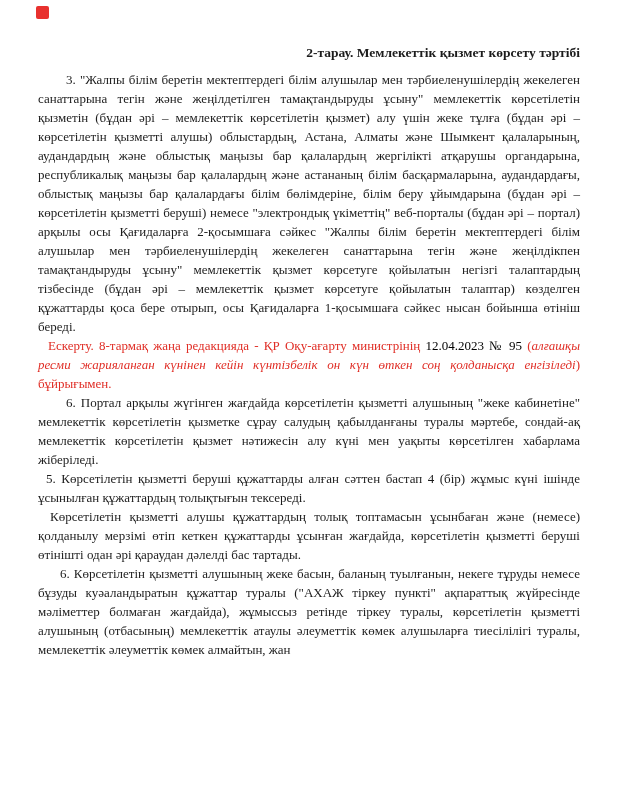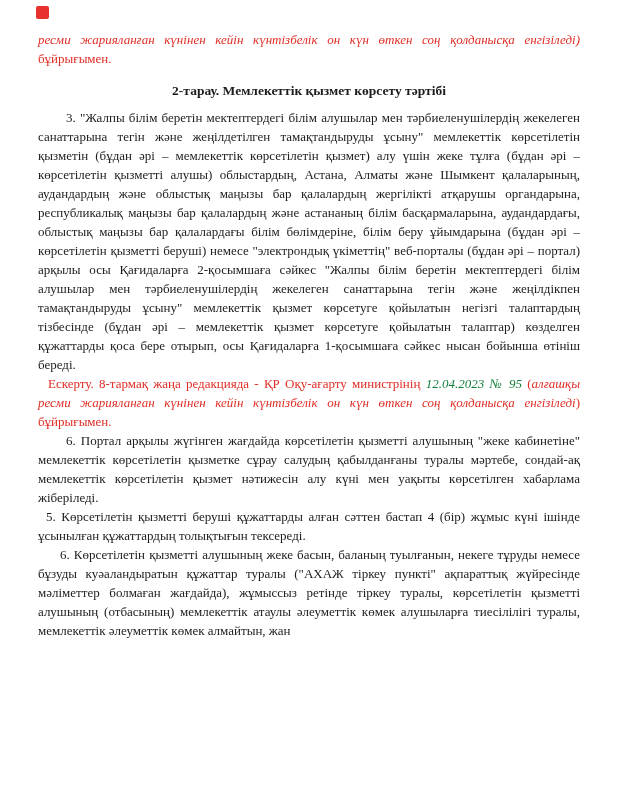--- a/index.html
+++ b/index.html
@@ -29,51 +29,51 @@
     font-size: 13px;
     line-height: 19px;
     text-align: justify;
   }
   .content p { margin: 0; padding: 0; }
   .heading {
     font-weight: bold;
     font-size: 13.5px;
     line-height: 19px;
     margin: 13px 0 8px 0 !important;
-    text-align: center;
+    text-align: right;
   }
   .red  { color: #e02e26; }
   .dark { color: #1c1c1c; }
   .it   { font-style: italic; }
   .ind28 { text-indent: 28px; }
   .ind22 { text-indent: 22px; }
   .ind12 { text-indent: 12px; }
   .ind10 { text-indent: 10px; }
   .ind8  { text-indent: 8px; }
-  .link { text-decoration: none; color: #15803d; font-style: italic; }
+  .link { text-decoration: none; color: #000000; }
 </style>
 </head>
 <body>
 
 <div class="page">
 
   <div class="red-marker"></div>
 
   <div class="content">
 
-    <p class="red"><span class="it">ресми жарияланған күнінен кейін күнтізбелік он күн өткен соң қолданысқа енгізіледі)</span><span> бұйрығымен.</span></p>
 
     <p class="heading">2-тарау. Мемлекеттік қызмет көрсету тәртібі</p>
 
     <p class="ind28">3. "Жалпы білім беретін мектептердегі білім алушылар мен тәрбиеленушілердің жекелеген санаттарына тегін және жеңілдетілген тамақтандыруды ұсыну" мемлекеттік көрсетілетін қызметін (бұдан әрі – мемлекеттік көрсетілетін қызмет) алу үшін жеке тұлға (бұдан әрі – көрсетілетін қызметті алушы) облыстардың, Астана, Алматы және Шымкент қалаларының, аудандардың және облыстық маңызы бар қалалардың жергілікті атқарушы органдарына, республикалық маңызы бар қалалардың және астананың білім басқармаларына, аудандардағы, облыстық маңызы бар қалалардағы білім бөлімдеріне, білім беру ұйымдарына (бұдан әрі – көрсетілетін қызметті беруші) немесе "электрондық үкіметтің" веб-порталы (бұдан әрі – портал) арқылы осы Қағидаларға 2-қосымшаға сәйкес "Жалпы білім беретін мектептердегі білім алушылар мен тәрбиеленушілердің жекелеген санаттарына тегін және жеңілдікпен тамақтандыруды ұсыну" мемлекеттік қызмет көрсетуге қойылатын негізгі талаптардың тізбесінде (бұдан әрі – мемлекеттік қызмет көрсетуге қойылатын талаптар) көзделген құжаттарды қоса бере отырып, осы Қағидаларға 1-қосымшаға сәйкес нысан бойынша өтініш береді.</p>
 
     <p class="red ind10"><span>Ескерту. 8-тармақ жаңа редакцияда - ҚР Оқу-ағарту министрінің </span><span class="dark link">12.04.2023 № 95</span><span> (</span><span class="it">алғашқы ресми жарияланған күнінен кейін күнтізбелік он күн өткен соң қолданысқа енгізіледі</span><span>) бұйрығымен.</span></p>
 
     <p class="ind28">6. Портал арқылы жүгінген жағдайда көрсетілетін қызметті алушының "жеке кабинетіне" мемлекеттік көрсетілетін қызметке сұрау салудың қабылданғаны туралы мәртебе, сондай-ақ мемлекеттік көрсетілетін қызмет нәтижесін алу күні мен уақыты көрсетілген хабарлама жіберіледі.</p>
 
     <p class="ind8">5. Көрсетілетін қызметті беруші құжаттарды алған сәттен бастап 4 (бір) жұмыс күні ішінде ұсынылған құжаттардың толықтығын тексереді.</p>
 
+    <p class="ind12">Көрсетілетін қызметті алушы құжаттардың толық топтамасын ұсынбаған және (немесе) қолданылу мерзімі өтіп кеткен құжаттарды ұсынған жағдайда, көрсетілетін қызметті беруші өтінішті одан әрі қараудан дәлелді бас тартады.</p>
 
 
     <p class="ind22">6. Көрсетілетін қызметті алушының жеке басын, баланың туылғанын, некеге тұруды немесе бұзуды куәаландыратын құжаттар туралы ("АХАЖ тіркеу пункті" ақпараттық жүйресінде мәліметтер болмаған жағдайда), жұмыссыз ретінде тіркеу туралы, көрсетілетін қызметті алушының (отбасының) мемлекеттік атаулы әлеуметтік көмек алушыларға тиесілілігі туралы, мемлекеттік әлеуметтік көмек алмайтын, жан</p>
 
   </div>
 </div>
 
 </body></html>

